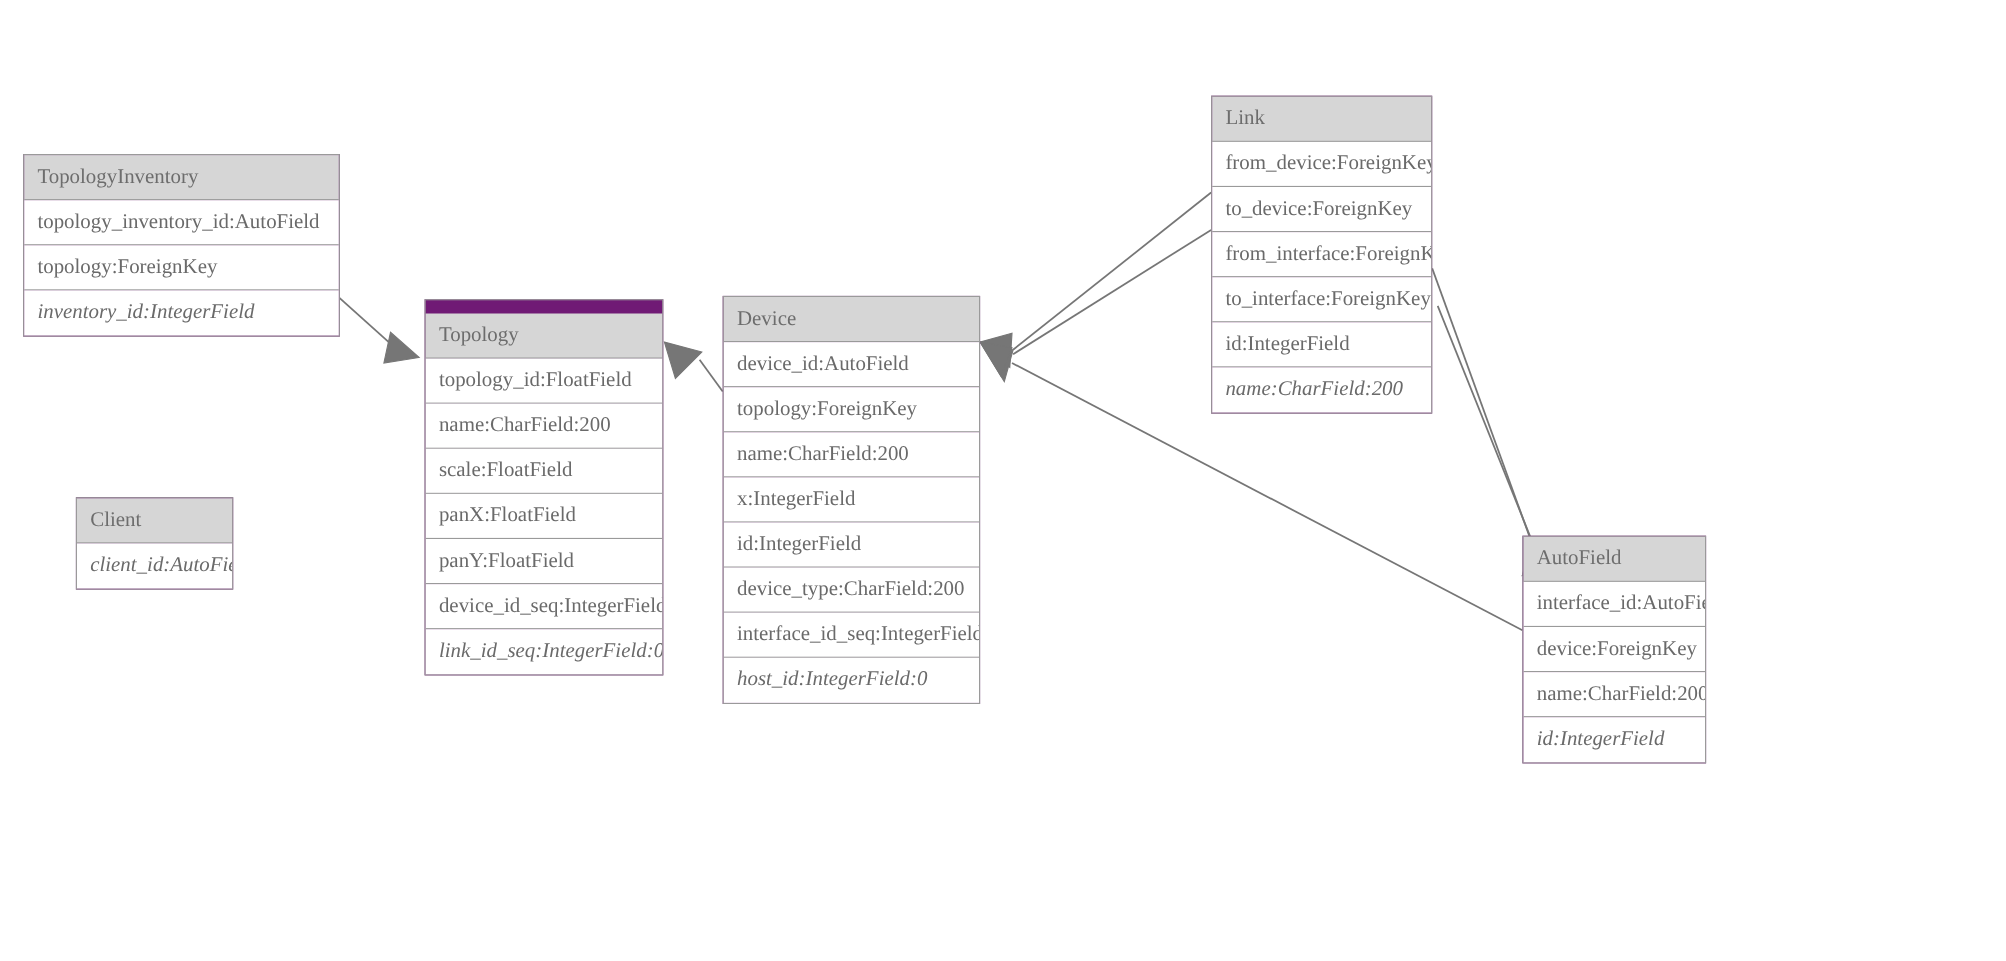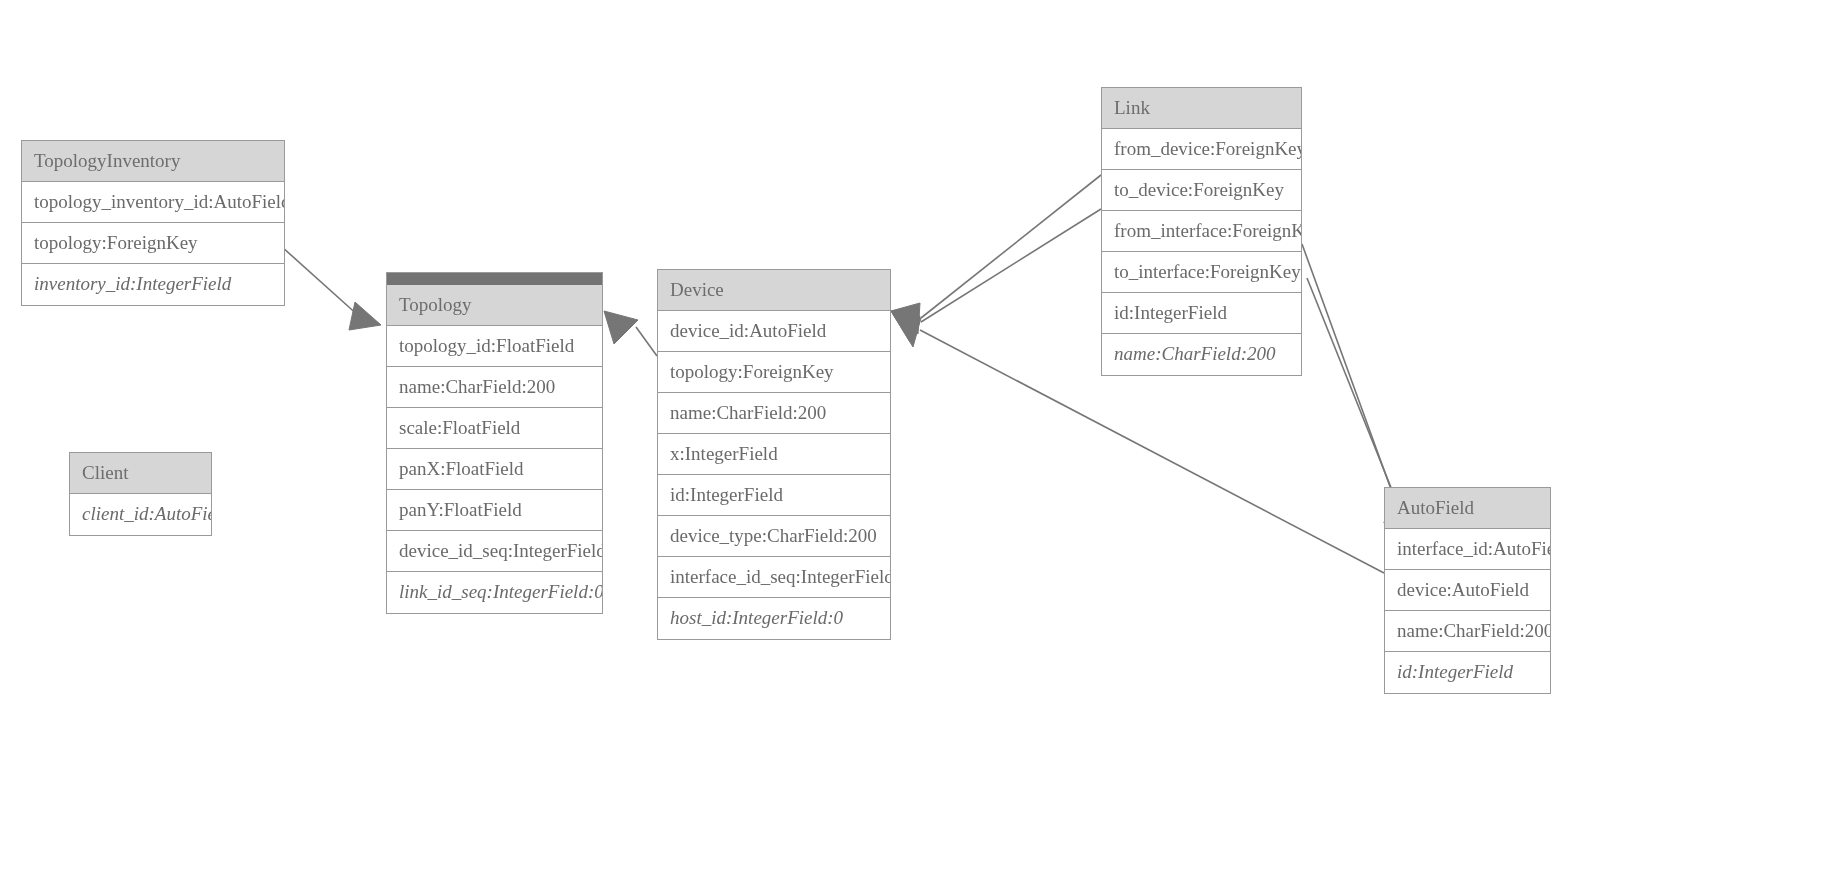--- a/index.html
+++ b/index.html
@@ -24,21 +24,21 @@
     left: 0;
     top: 0;
     width: 1824px;
     height: 874px;
     pointer-events: none;
   }
   .entity {
     position: absolute;
     box-sizing: border-box;
     border: 1px solid #9a9a9a;
-    background: #737373;
+    background: #701a75;
   }
   .entity-header {
     box-sizing: border-box;
     background: #d6d6d6;
     border-bottom: 1px solid #9a9a9a;
     color: #6d6d6d;
     font-size: 19px;
     line-height: 40px;
     height: 41px;
     padding: 0 0 0 12px;
@@ -80,21 +80,21 @@
         <path d="M1302,244 L1400,514" stroke="#767676" stroke-width="1.6" fill="none"></path>
         <path d="M1384,523 L1391,494 L1414,509 Z" fill="#767676" stroke="#767676" stroke-width="1"></path>
         <path d="M1307,278 L1402,515" stroke="#767676" stroke-width="1.6" fill="none"></path>
         <path d="M1384,523 L1393,496 L1414,510 Z" fill="#767676" stroke="#767676" stroke-width="1"></path>
         <path d="M1384,573 L920,330" stroke="#767676" stroke-width="1.6" fill="none"></path>
         <path d="M891,311 L920,316 L910,342 Z" fill="#767676" stroke="#767676" stroke-width="1"></path>
       </g>
   </svg>
 
   <div id="entity-layer">
-      <div class="entity" style="left: 21px; top: 140px; width: 264px; border-color: rgb(154, 154, 154);">
+      <div class="entity" style="left: 21px; top: 140px; width: 288px; border-color: rgb(154, 154, 154);">
         <div class="entity-header" style="background: rgb(214, 214, 214); border-bottom-color: rgb(154, 154, 154);">TopologyInventory</div>
         <div class="entity-row" style="border-bottom-color: rgb(154, 154, 154); color: rgb(106, 106, 106);">topology_inventory_id:AutoField</div>
         <div class="entity-row" style="border-bottom-color: rgb(154, 154, 154); color: rgb(106, 106, 106);">topology:ForeignKey</div>
         <div class="entity-row" style="border-bottom-color: rgb(154, 154, 154); color: rgb(106, 106, 106);">inventory_id:IntegerField</div>
       </div>
       <div class="entity" style="left: 69px; top: 452px; width: 143px; border-color: rgb(154, 154, 154);">
         <div class="entity-header" style="background: rgb(214, 214, 214); border-bottom-color: rgb(154, 154, 154);">Client</div>
         <div class="entity-row" style="border-bottom-color: rgb(154, 154, 154); color: rgb(106, 106, 106);">client_id:AutoField</div>
       </div>
       <div class="entity" style="left: 386px; top: 272px; width: 217px; border-color: rgb(154, 154, 154);">
@@ -123,19 +123,19 @@
         <div class="entity-row" style="border-bottom-color: rgb(154, 154, 154); color: rgb(106, 106, 106);">from_device:ForeignKey</div>
         <div class="entity-row" style="border-bottom-color: rgb(154, 154, 154); color: rgb(106, 106, 106);">to_device:ForeignKey</div>
         <div class="entity-row" style="border-bottom-color: rgb(154, 154, 154); color: rgb(106, 106, 106);">from_interface:ForeignKey</div>
         <div class="entity-row" style="border-bottom-color: rgb(154, 154, 154); color: rgb(106, 106, 106);">to_interface:ForeignKey</div>
         <div class="entity-row" style="border-bottom-color: rgb(154, 154, 154); color: rgb(106, 106, 106);">id:IntegerField</div>
         <div class="entity-row" style="border-bottom-color: rgb(154, 154, 154); color: rgb(106, 106, 106);">name:CharField:200</div>
       </div>
       <div class="entity" style="left: 1384px; top: 487px; width: 167px; border-color: rgb(154, 154, 154);">
         <div class="entity-header" style="background: rgb(214, 214, 214); border-bottom-color: rgb(154, 154, 154);">AutoField</div>
         <div class="entity-row" style="border-bottom-color: rgb(154, 154, 154); color: rgb(106, 106, 106);">interface_id:AutoField</div>
-        <div class="entity-row" style="border-bottom-color: rgb(154, 154, 154); color: rgb(106, 106, 106);">device:AutoField</div>
+        <div class="entity-row" style="border-bottom-color: rgb(154, 154, 154); color: rgb(106, 106, 106);">device:ForeignKey</div>
         <div class="entity-row" style="border-bottom-color: rgb(154, 154, 154); color: rgb(106, 106, 106);">name:CharField:200</div>
         <div class="entity-row" style="border-bottom-color: rgb(154, 154, 154); color: rgb(106, 106, 106);">id:IntegerField</div>
       </div>
     </div>
 
 </div>
 
 </body></html>

